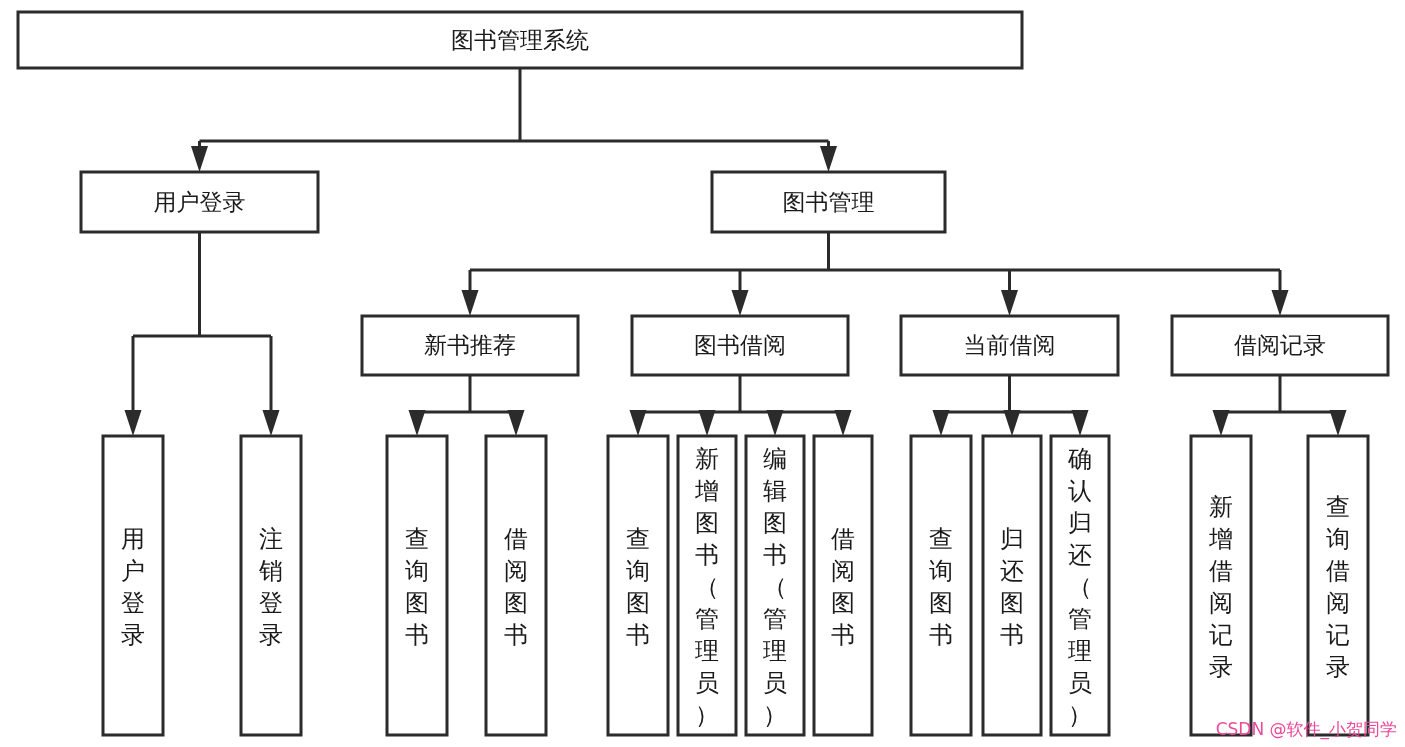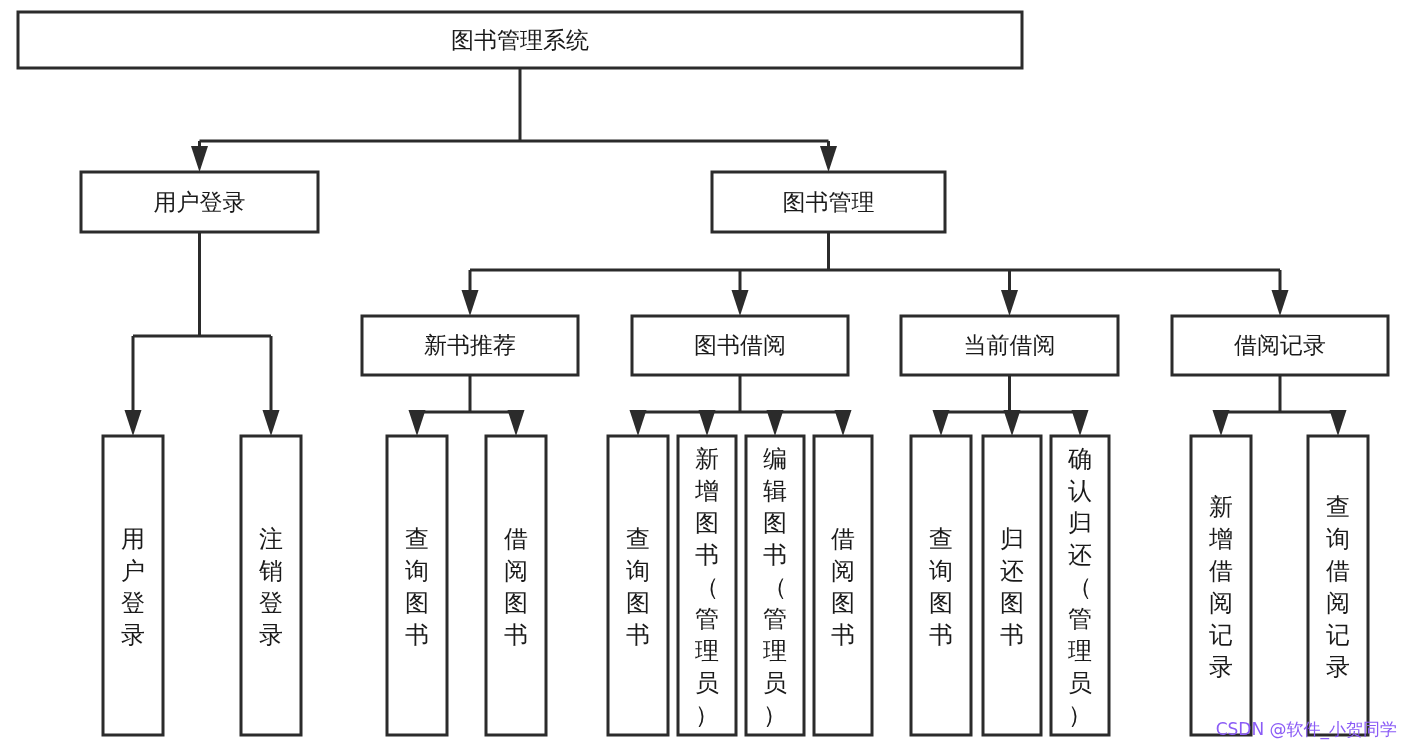--- a/index.html
+++ b/index.html
@@ -45,21 +45,21 @@
   .arrow-head {
     fill: #2b2b2b;
     stroke: none;
   }
   .watermark {
     position: absolute;
     right: 8px;
     bottom: 6px;
     font-family: "DejaVu Sans", "Liberation Sans", sans-serif;
     font-size: 17px;
-    color: #8b5cf6;
+    color: #ec4899;
     white-space: nowrap;
     pointer-events: none;
   }
 </style>
 </head>
 <body>
 
 <svg id="diagram" viewBox="0 0 1405 747">
   <g id="connector-layer">
       <line x1="520" y1="68" x2="520" y2="141" class="connector"></line>

